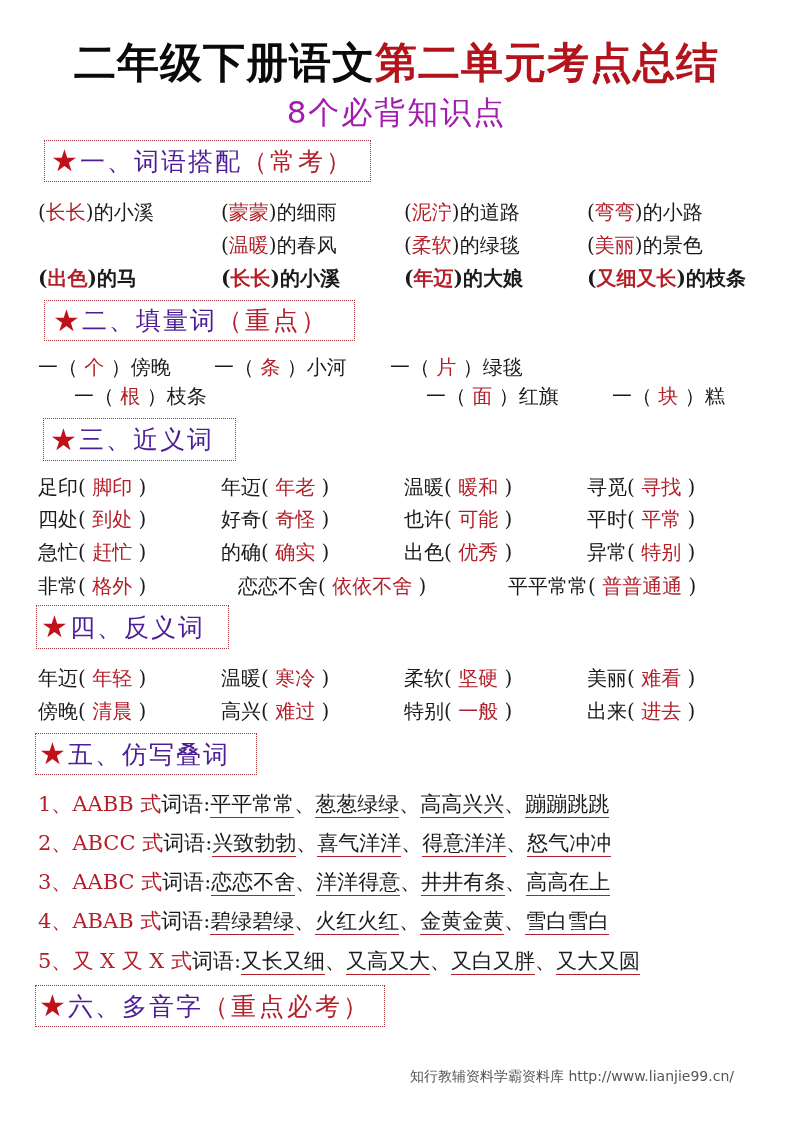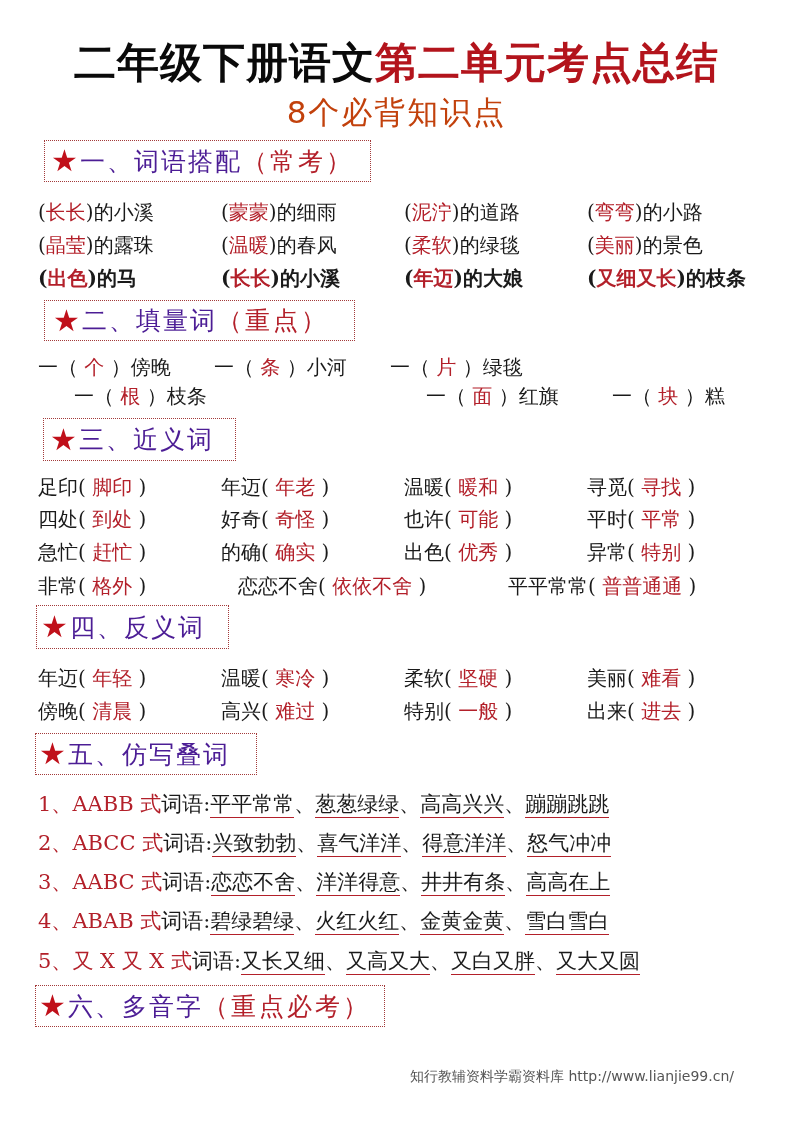--- a/index.html
+++ b/index.html
@@ -13,21 +13,21 @@
     left: 0; top: 38px; width: 793px; text-align: center;
     font-family: "DejaVu Sans", "Liberation Sans", sans-serif;
     font-weight: bold; font-size: 42px; letter-spacing: 1px; line-height: 50px;
     white-space: nowrap;
   }
   .title .black { color: #0a0a0a; }
   .title .red { color: #b3141c; }
   .subtitle {
     left: 0; top: 92px; width: 793px; text-align: center;
     font-family: "DejaVu Sans", "Liberation Sans", sans-serif;
-    font-size: 31px; color: #c2410c; line-height: 40px; letter-spacing: 2px;
+    font-size: 31px; color: #a21caf; line-height: 40px; letter-spacing: 2px;
   }
   .sec-box {
     border: 1.5px dotted #a33a3a;
     box-sizing: border-box;
     display: flex; align-items: center;
     font-family: "DejaVu Sans", "Liberation Sans", sans-serif;
     font-size: 25px; white-space: nowrap; overflow: hidden;
   }
   .star { color: #c0101a; font-size: 30px; line-height: 1; margin-right: 2px; }
   .sec-title { color: #4c1d95; letter-spacing: 2px; }
@@ -59,21 +59,20 @@
   <span class="sec-note">（常考）</span>
 </div>
 
 <div class="row" style="top:196px;">
   <span class="cell" style="left:0px;">(<span class="red">长长</span>)<span>的小溪</span></span>
   <span class="cell" style="left:183px;">(<span class="red">蒙蒙</span>)<span>的细雨</span></span>
   <span class="cell" style="left:366px;">(<span class="red">泥泞</span>)<span>的道路</span></span>
   <span class="cell" style="left:549px;">(<span class="red">弯弯</span>)<span>的小路</span></span>
 </div>
 <div class="row" style="top:229px;">
-  <span class="cell" style="left:0px;">(<span class="red">晶莹</span>)<span>的露珠</span></span>
   <span class="cell" style="left:183px;">(<span class="red">温暖</span>)<span>的春风</span></span>
   <span class="cell" style="left:366px;">(<span class="red">柔软</span>)<span>的绿毯</span></span>
   <span class="cell" style="left:549px;">(<span class="red">美丽</span>)<span>的景色</span></span>
 </div>
 <div class="row" style="top:262px;font-weight:bold;">
   <span class="cell" style="left:0px;">(<span class="red">出色</span>)<span>的马</span></span>
   <span class="cell" style="left:183px;">(<span class="red">长长</span>)<span>的小溪</span></span>
   <span class="cell" style="left:366px;">(<span class="red">年迈</span>)<span>的大娘</span></span>
   <span class="cell" style="left:549px;">(<span class="red">又细又长</span>)<span>的枝条</span></span>
 </div>

